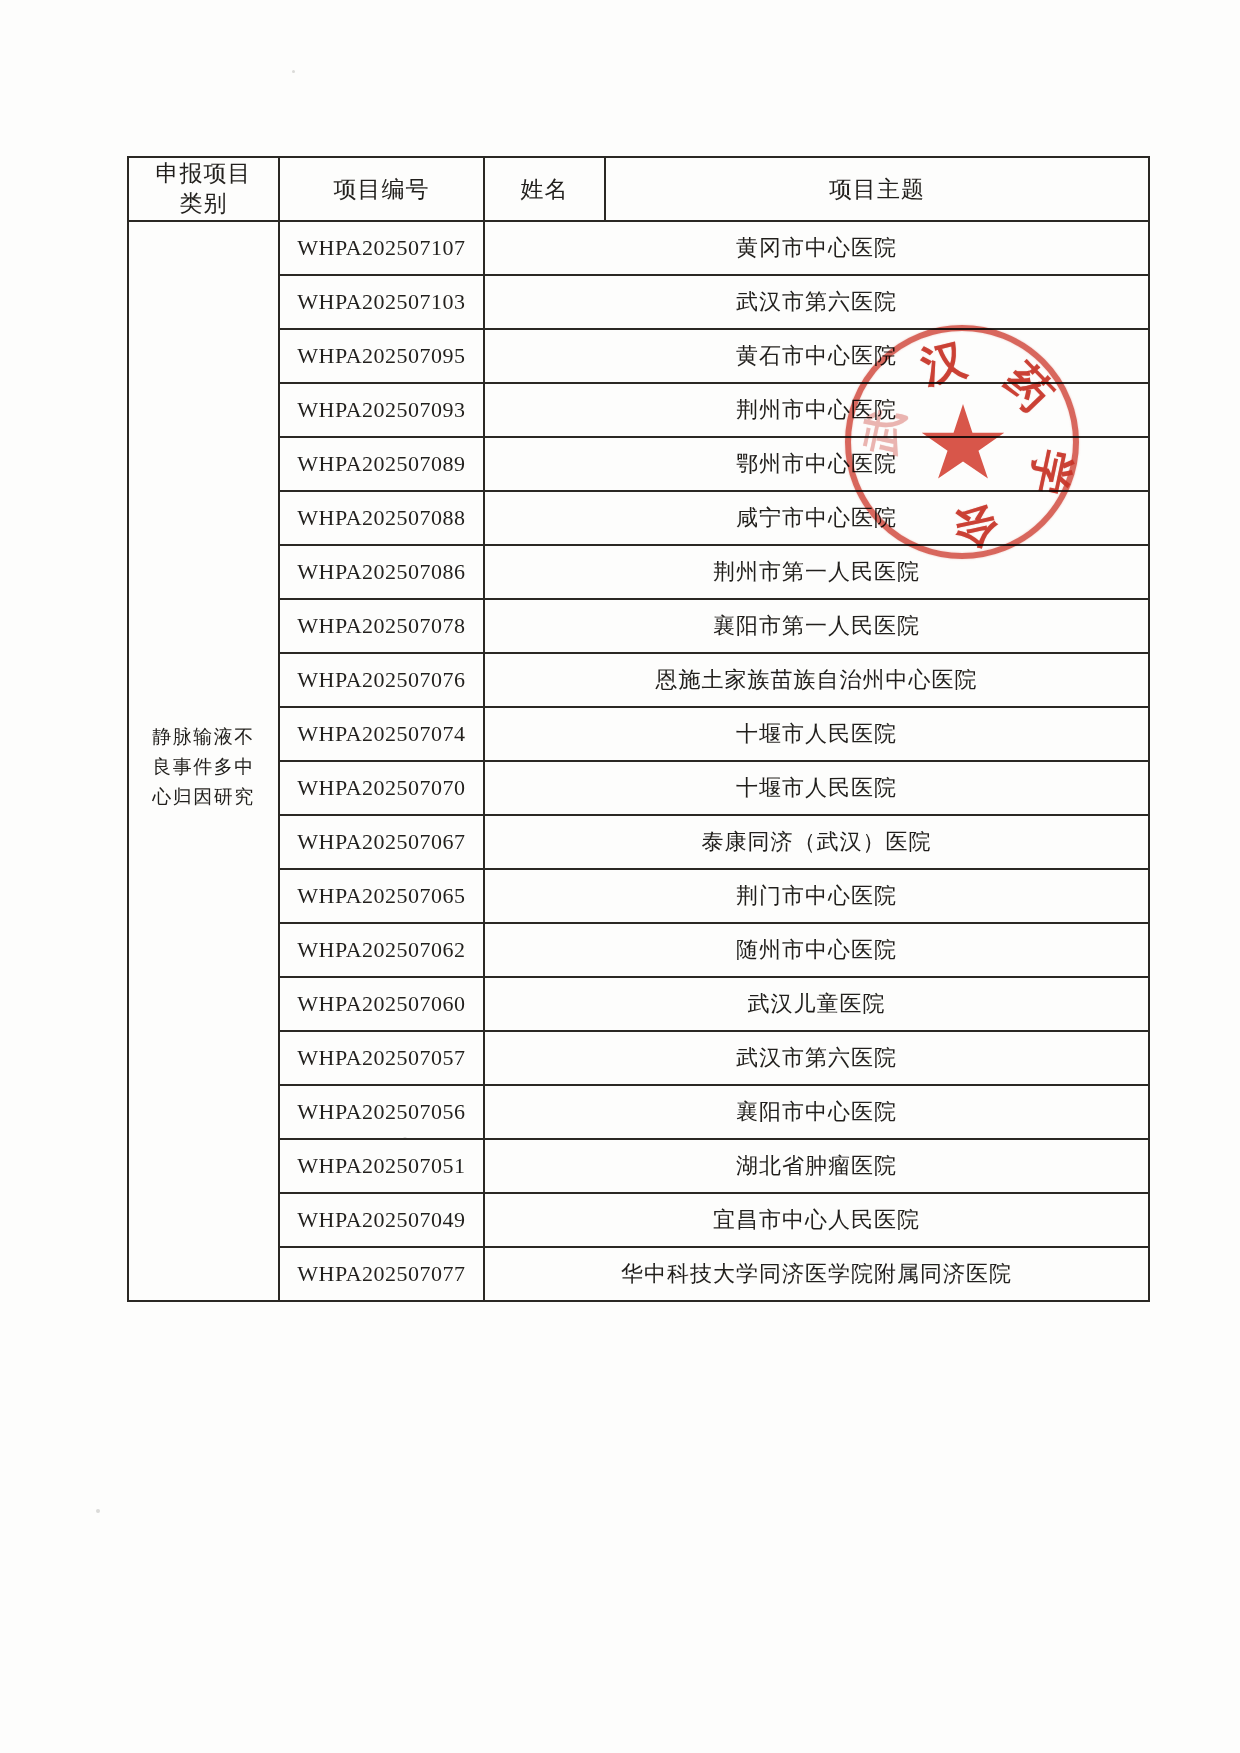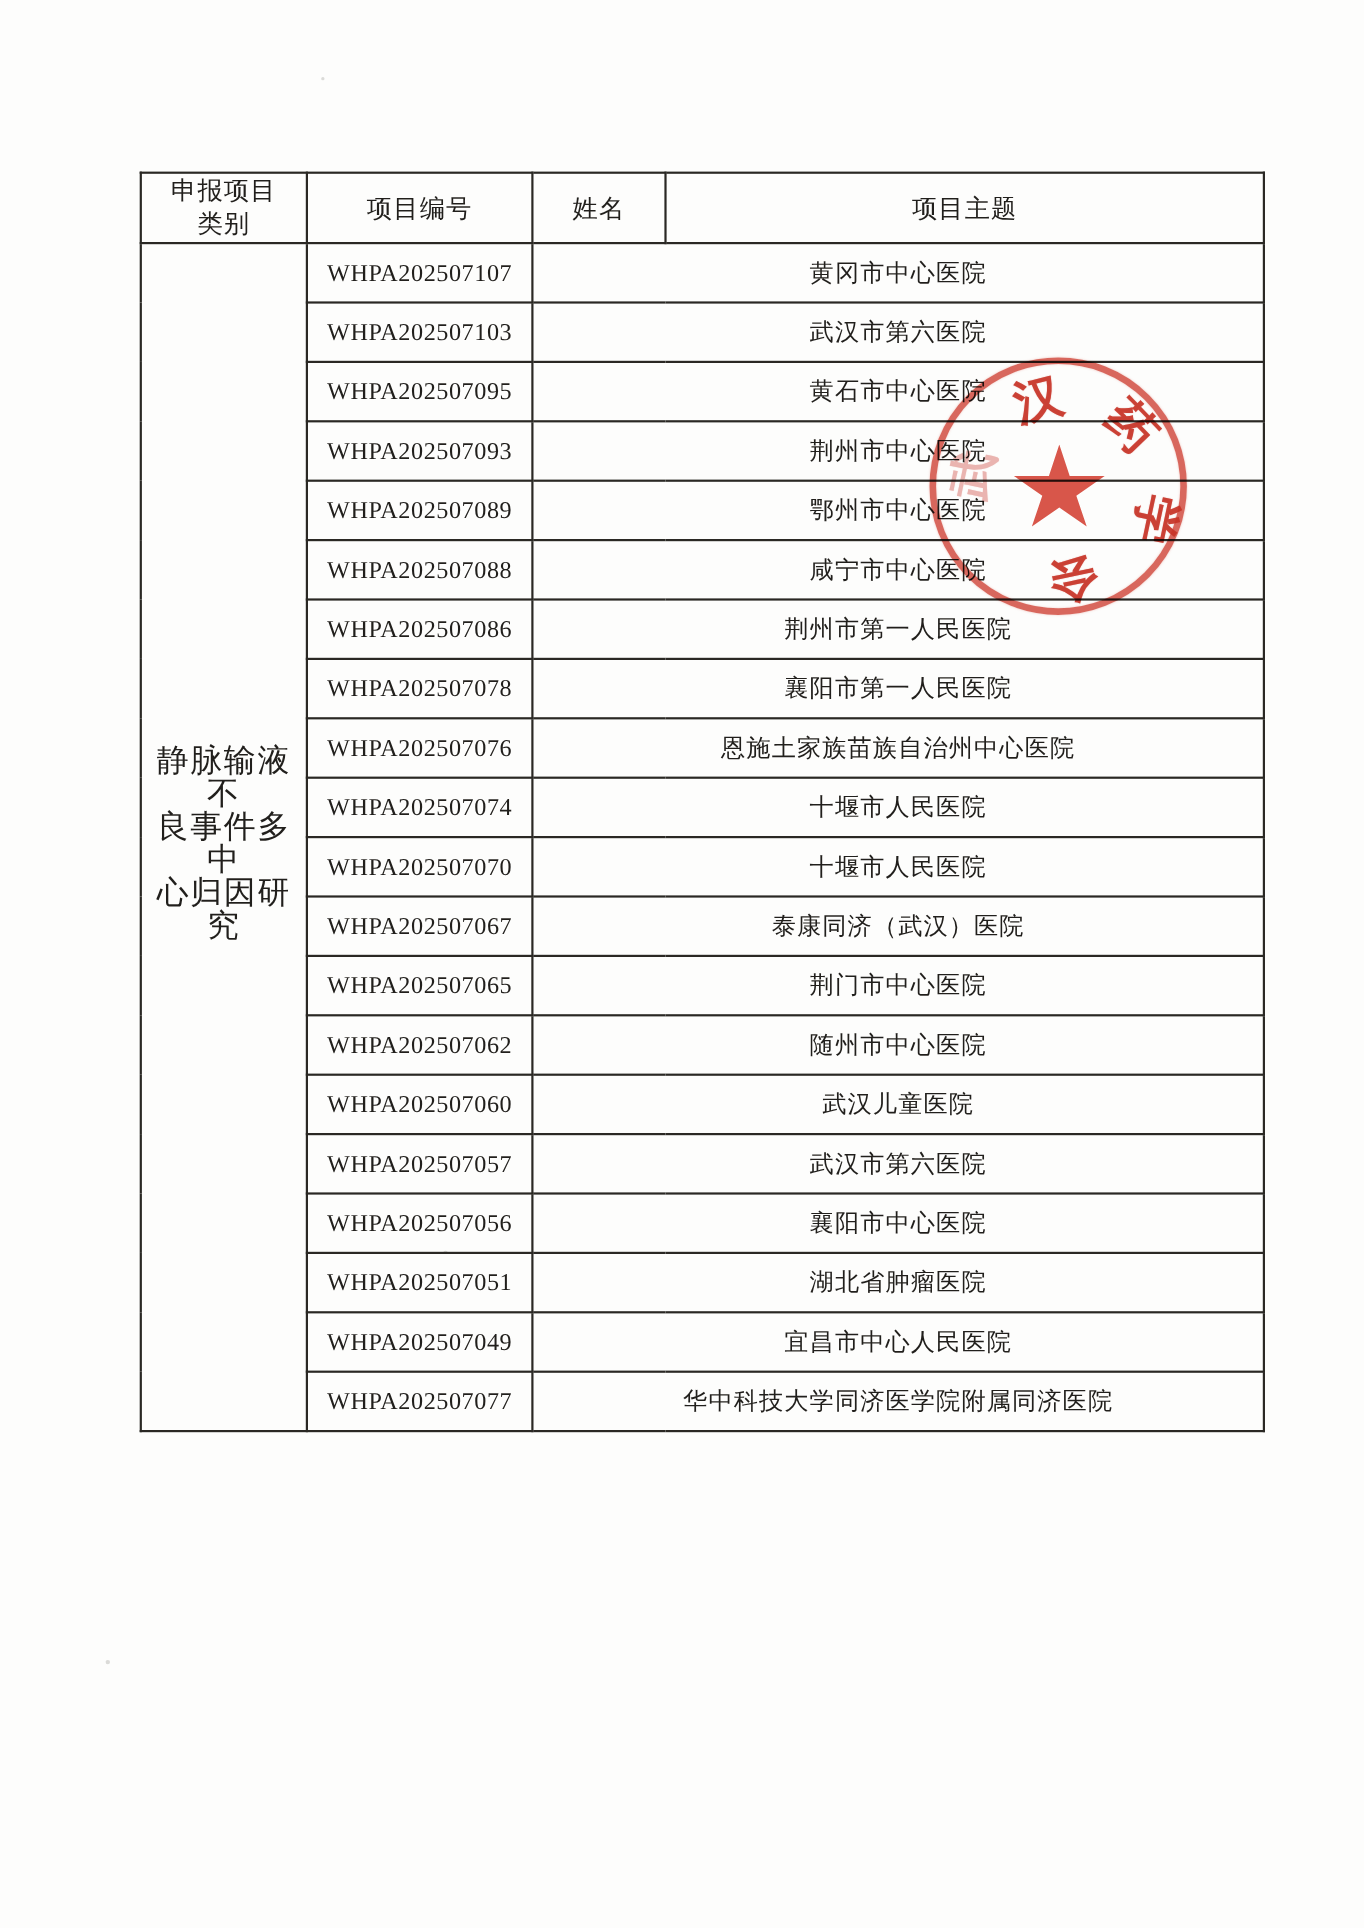--- a/index.html
+++ b/index.html
@@ -39,21 +39,21 @@
   }
   .doc-table thead th {
     height:64px;
     font-size:23px;
     letter-spacing:1px;
   }
   .doc-table tbody td { height:54px; font-size:22px; }
   .hdr-multiline { white-space:pre-line; line-height:30px; }
   td.category-cell > div {
     white-space:pre-line;
-    font-size:29px;
+    font-size:19px;
     letter-spacing:1.5px;
     line-height:30px;
     margin-top:12px;
   }
   td.code-cell {
     font-size:24px;
     letter-spacing:.5px;
   }
   td.topic-cell {
     font-size:22px;

